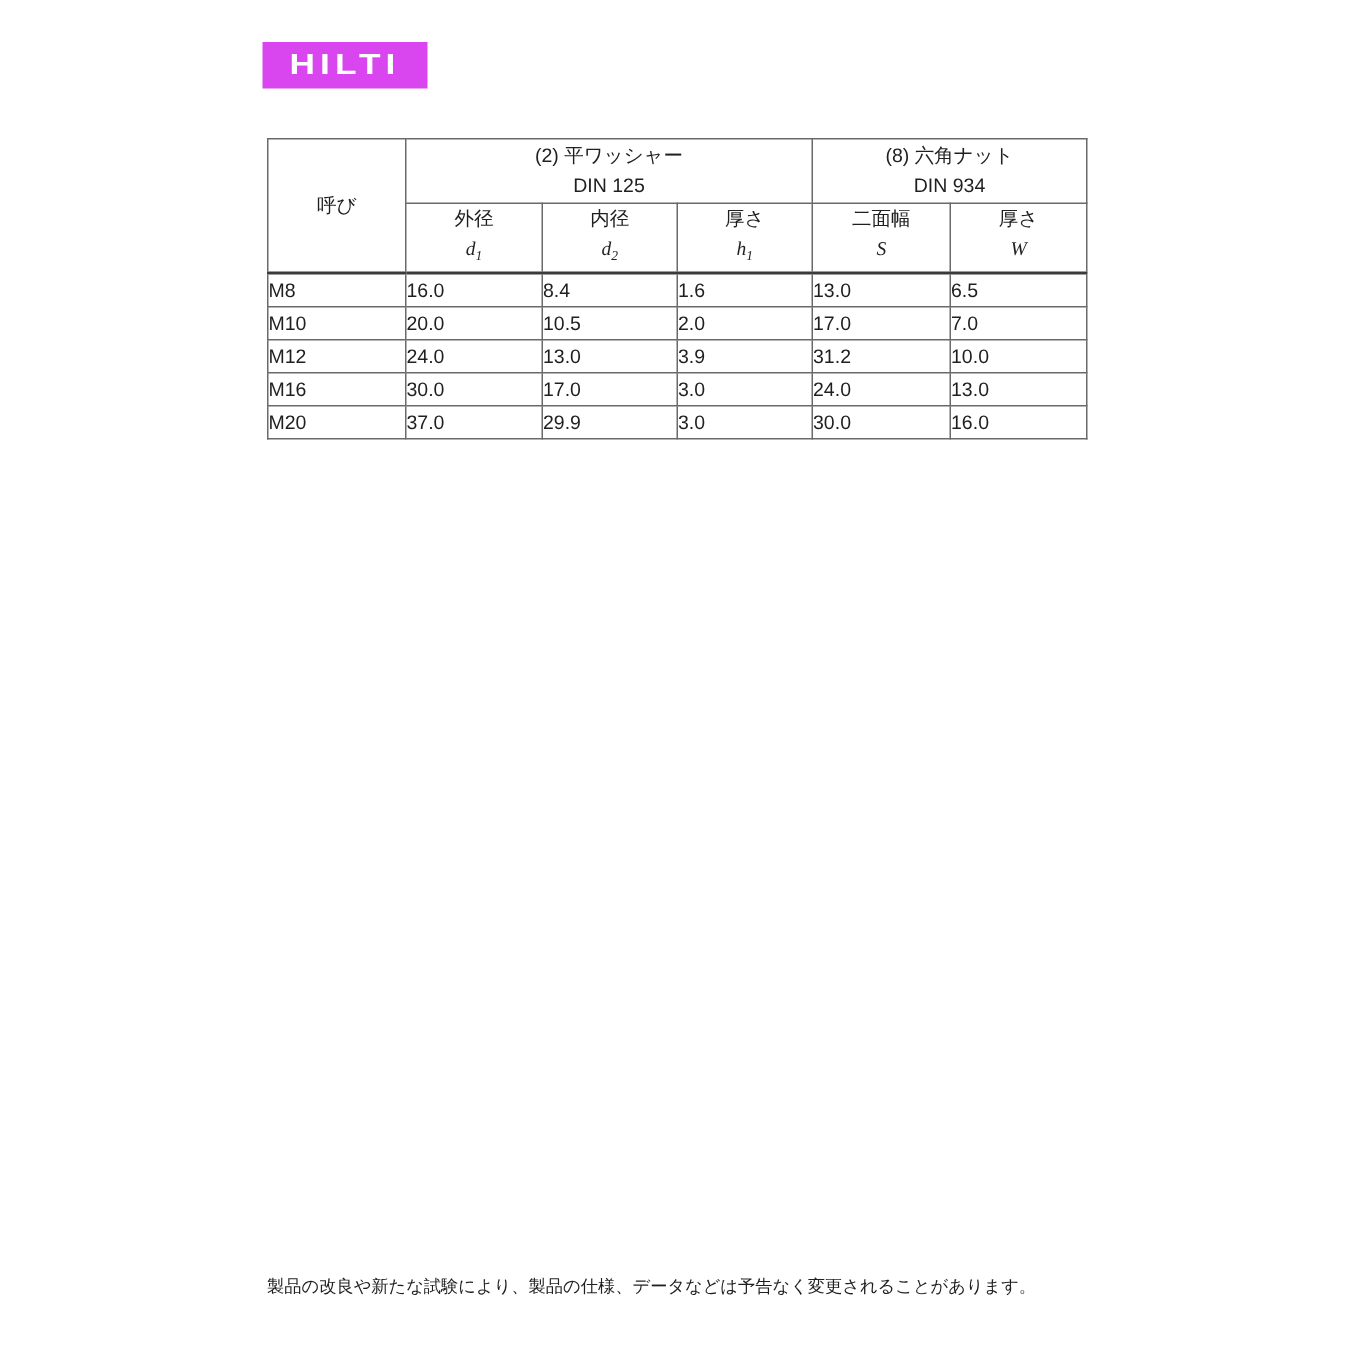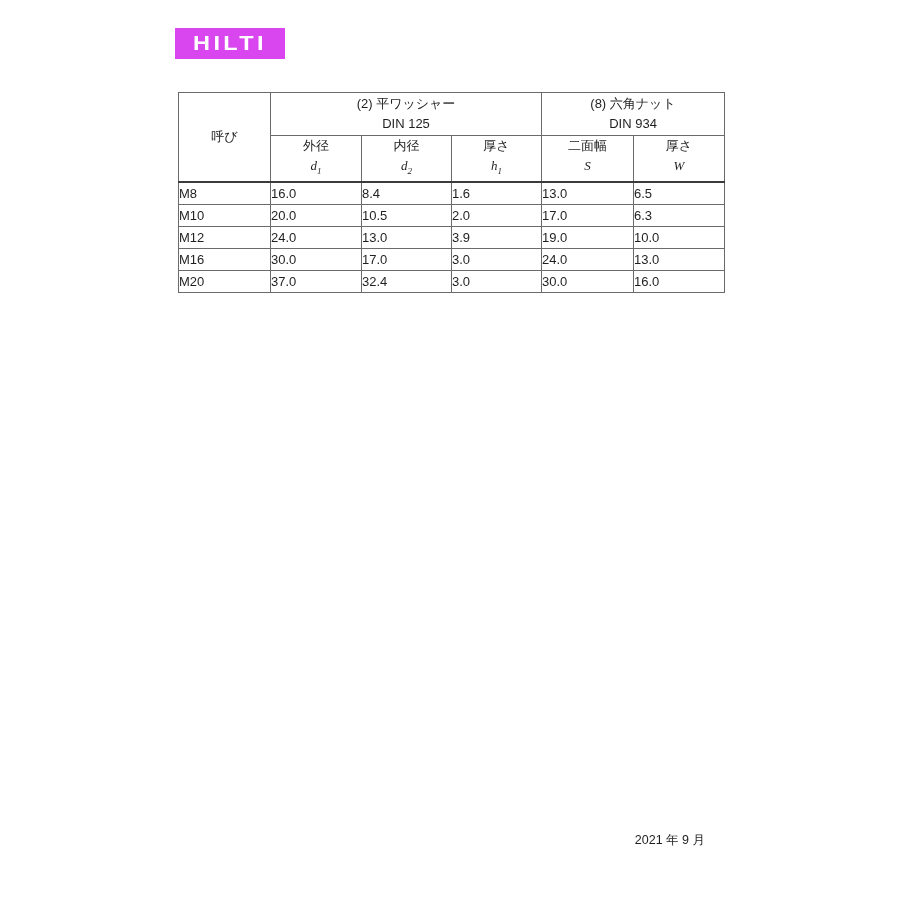--- a/index.html
+++ b/index.html
@@ -132,44 +132,44 @@
         <td>1.6</td>
         <td>13.0</td>
         <td>6.5</td>
       </tr>
       <tr>
         <td>M10</td>
         <td>20.0</td>
         <td>10.5</td>
         <td>2.0</td>
         <td>17.0</td>
-        <td>6.3</td>
+        <td>7.0</td>
       </tr>
       <tr>
         <td>M12</td>
         <td>24.0</td>
         <td>13.0</td>
         <td>3.9</td>
-        <td>19.0</td>
+        <td>31.2</td>
         <td>10.0</td>
       </tr>
       <tr>
         <td>M16</td>
         <td>30.0</td>
         <td>17.0</td>
         <td>3.0</td>
         <td>24.0</td>
         <td>13.0</td>
       </tr>
       <tr>
         <td>M20</td>
         <td>37.0</td>
-        <td>32.4</td>
+        <td>29.9</td>
         <td>3.0</td>
         <td>30.0</td>
         <td>16.0</td>
       </tr>
     </tbody>
   </table>
 
-  <div class="footer-date">2021 年 9 月</div>
+  <div class="footer-disclaimer">製品の改良や新たな試験により、製品の仕様、データなどは予告なく変更されることがあります。</div>
 
 </div>
 
 </body></html>

